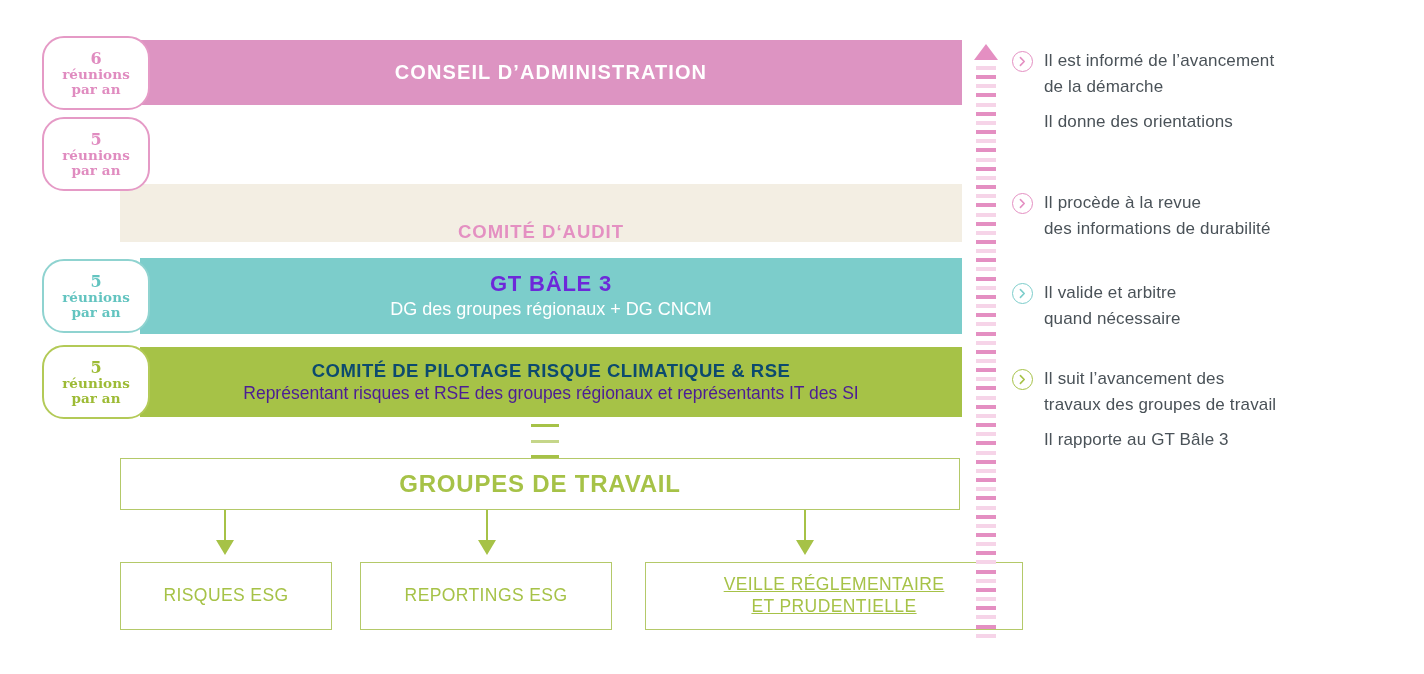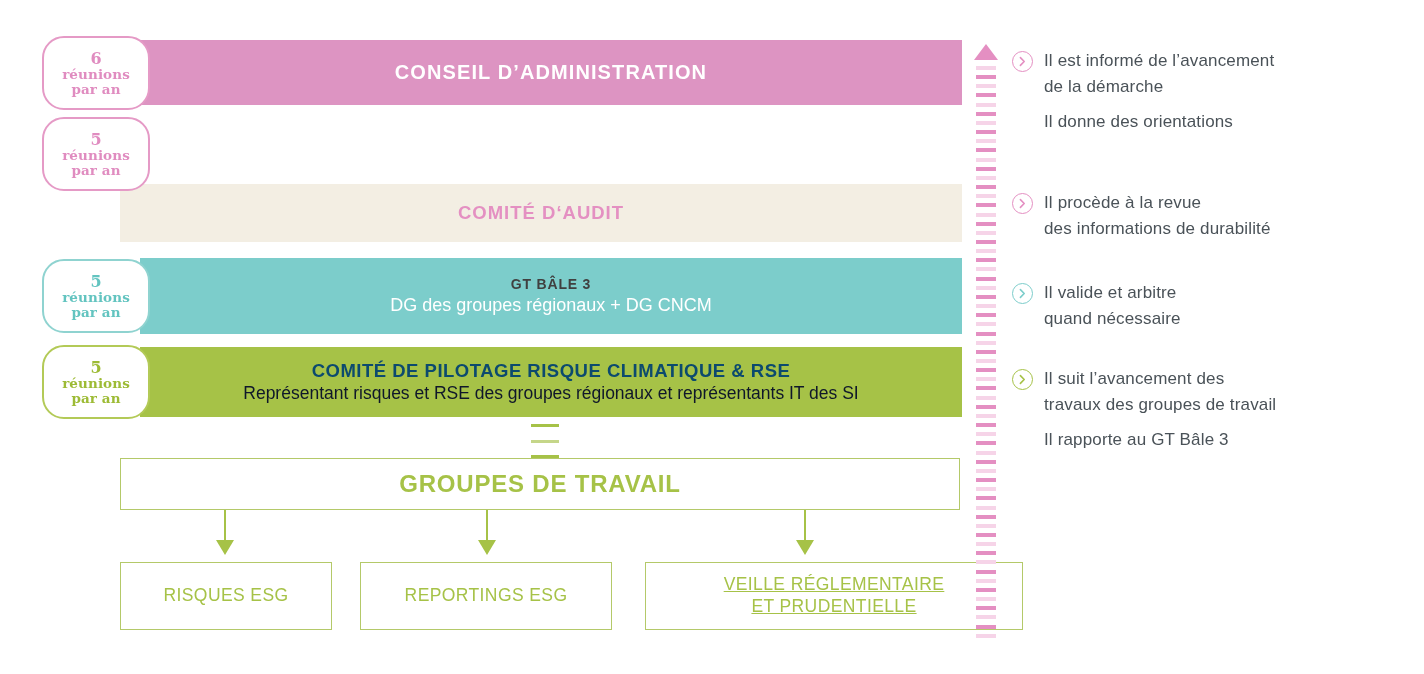--- a/index.html
+++ b/index.html
@@ -55,30 +55,30 @@
     line-height:1.2;
     text-align:center;
   }
 
   #bar-ca{left:140px;top:40px;width:822px;height:65px;background:#dd94c2;}
   #bar-ca .t1{color:#ffffff;font-size:20px;letter-spacing:1.1px;}
 
   #bar-risques{left:140px;top:120px;width:822px;height:62px;background:#f3eee3;}
   #bar-risques .t1{color:#e490c2;font-size:18.5px;letter-spacing:1px;}
 
-  #bar-audit{left:120px;top:184px;width:842px;height:58px;background:#f3eee3;}
+  #bar-audit{left:120px;top:184px;width:842px;height:58px;background:#f3eee3;justify-content:flex-end;}
   #bar-audit .t1{color:#e490c2;font-size:18.5px;letter-spacing:1px;}
 
   #bar-bale{left:140px;top:258px;width:822px;height:76px;background:#7ccdcb;}
-  #bar-bale .t1{color:#404040;font-size:14px;letter-spacing:.8px;}
+  #bar-bale .t1{color:#6d28d9;font-size:22px;letter-spacing:.8px;}
   #bar-bale .t2{color:#ffffff;font-size:18px;margin-top:3px;}
 
   #bar-copil{left:140px;top:347px;width:822px;height:70px;background:#a6c247;}
   #bar-copil .t1{color:#0c4a6e;font-size:18.5px;letter-spacing:.5px;}
-  #bar-copil .t2{color:#0f172a;font-size:17.5px;margin-top:2px;}
+  #bar-copil .t2{color:#4c1d95;font-size:17.5px;margin-top:2px;}
 
   
   #copil-connector{
     position:absolute;left:531px;top:424px;width:28px;height:34px;z-index:4;
     display:flex;flex-direction:column;justify-content:space-between;
   }
   #copil-connector span{display:block;height:3px;width:28px;background:#a6c247;}
   #copil-connector span:nth-child(2){background:#c5d689;}
 
   

